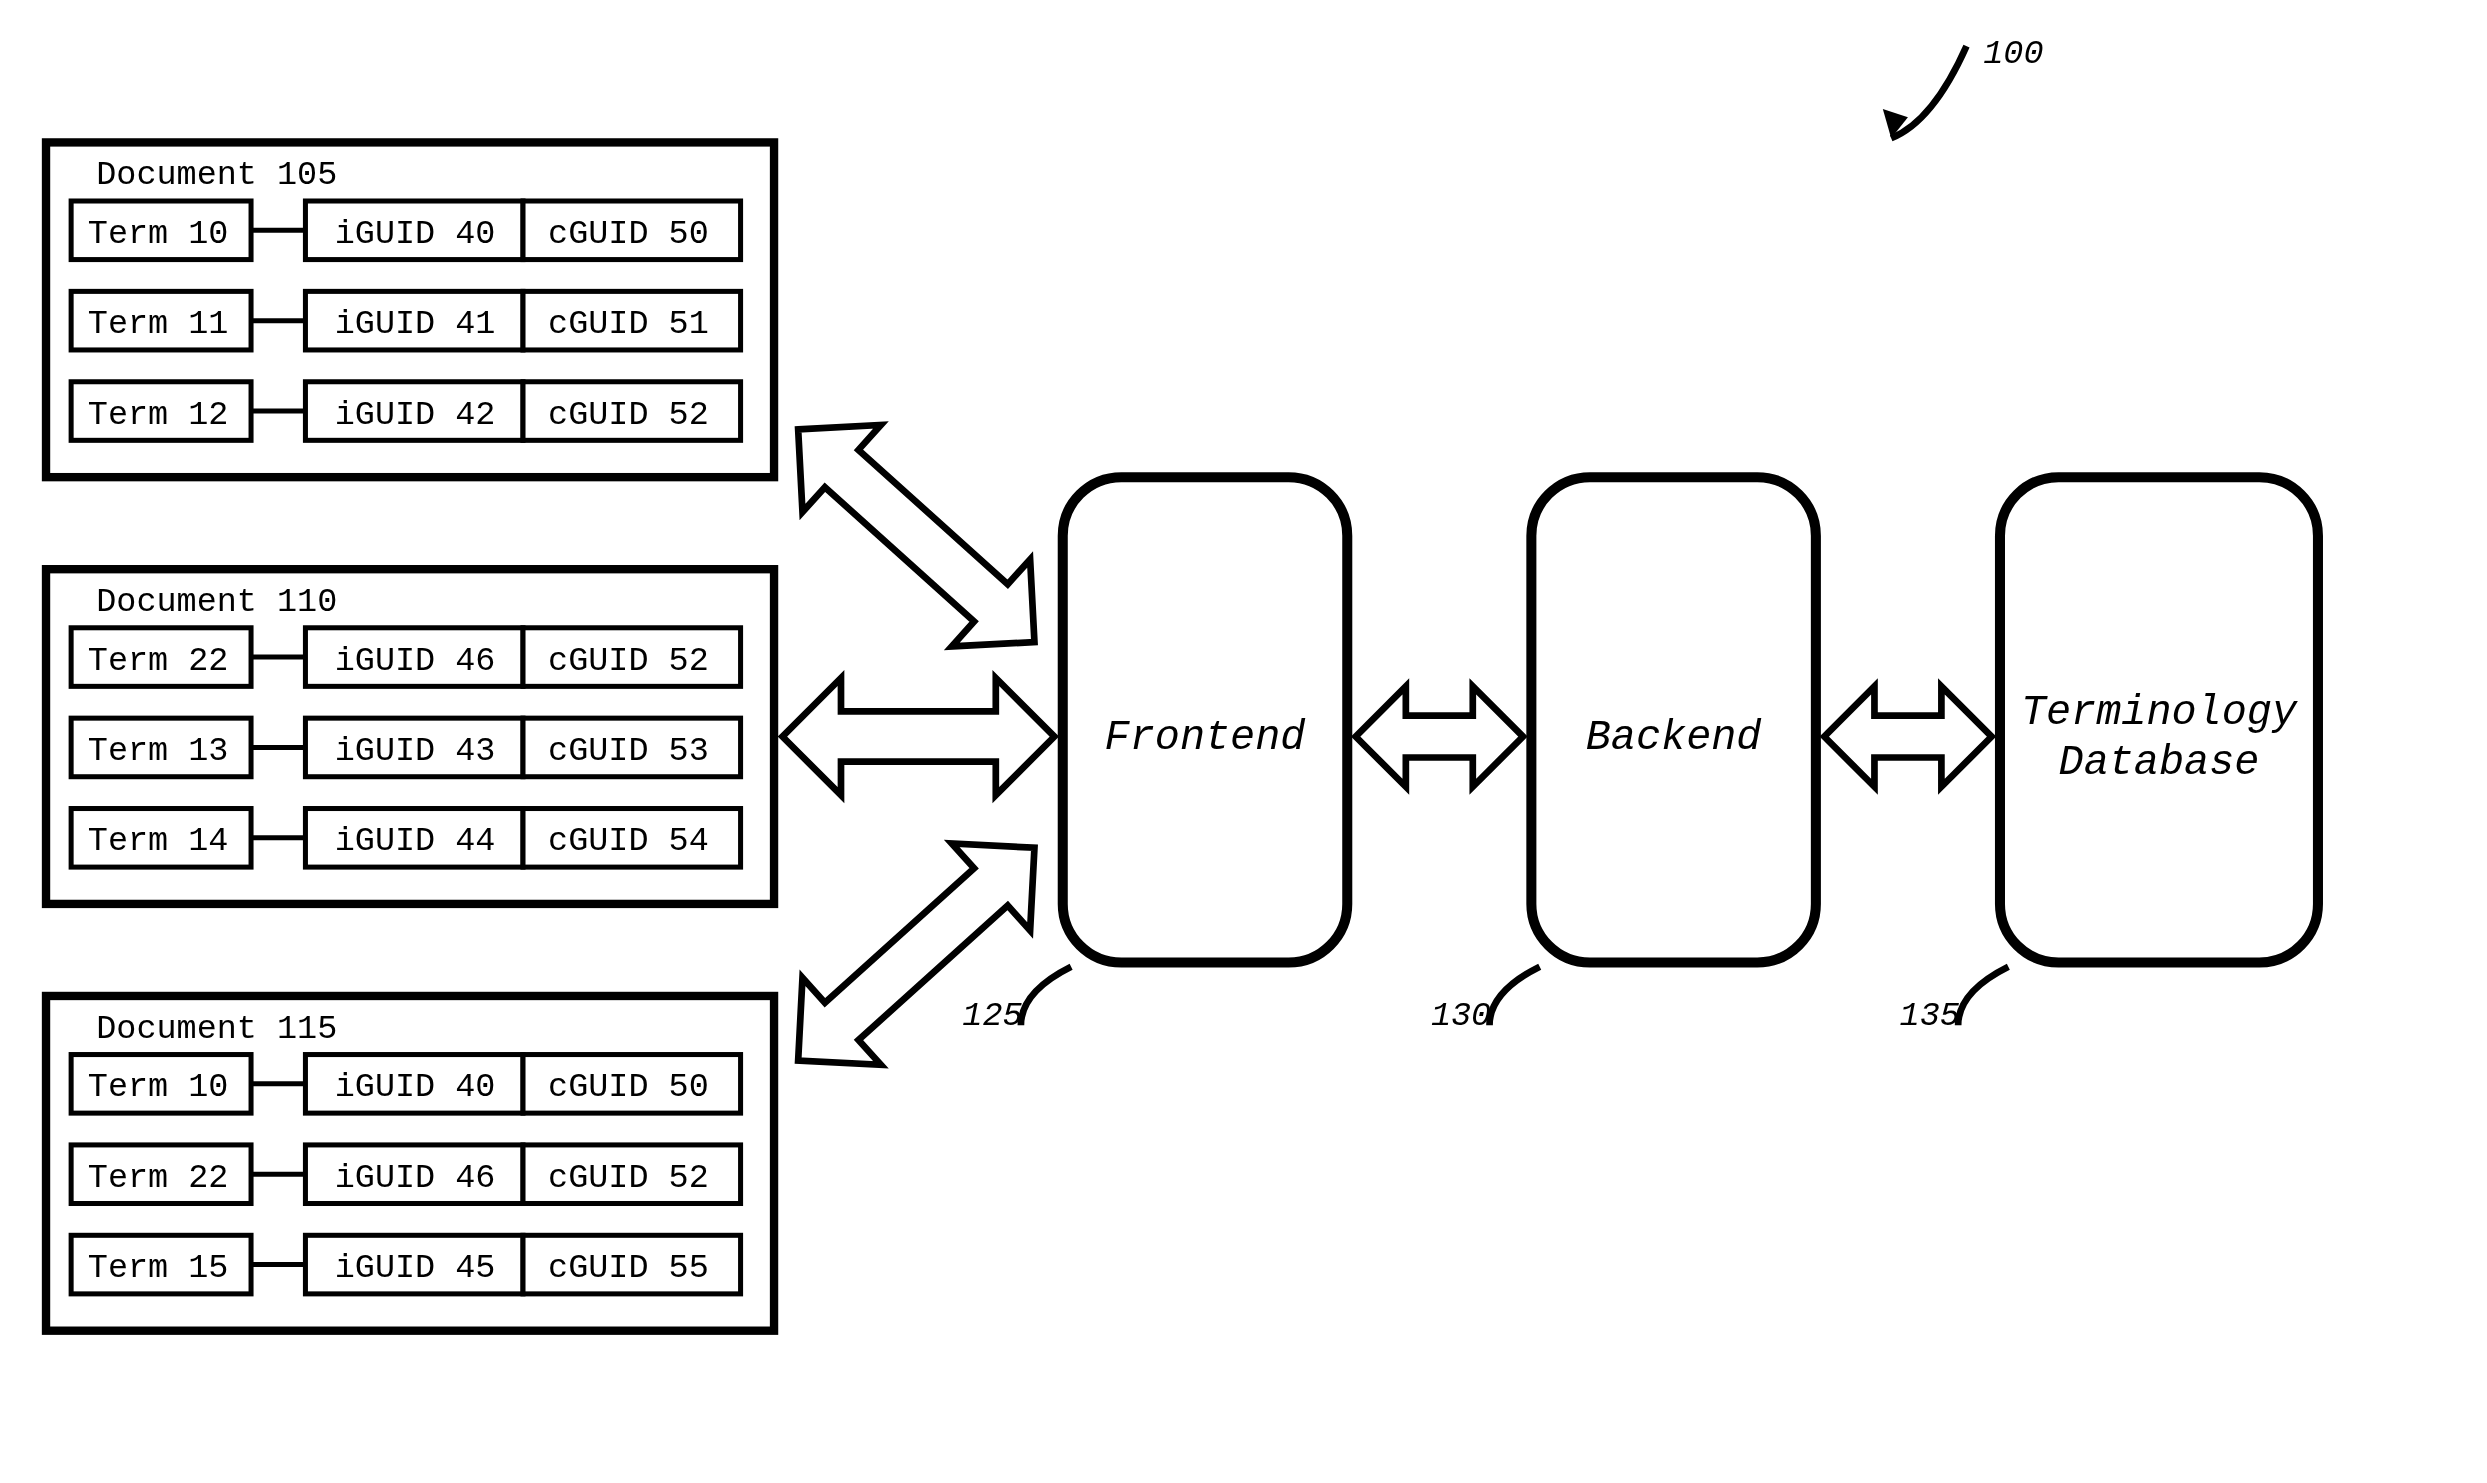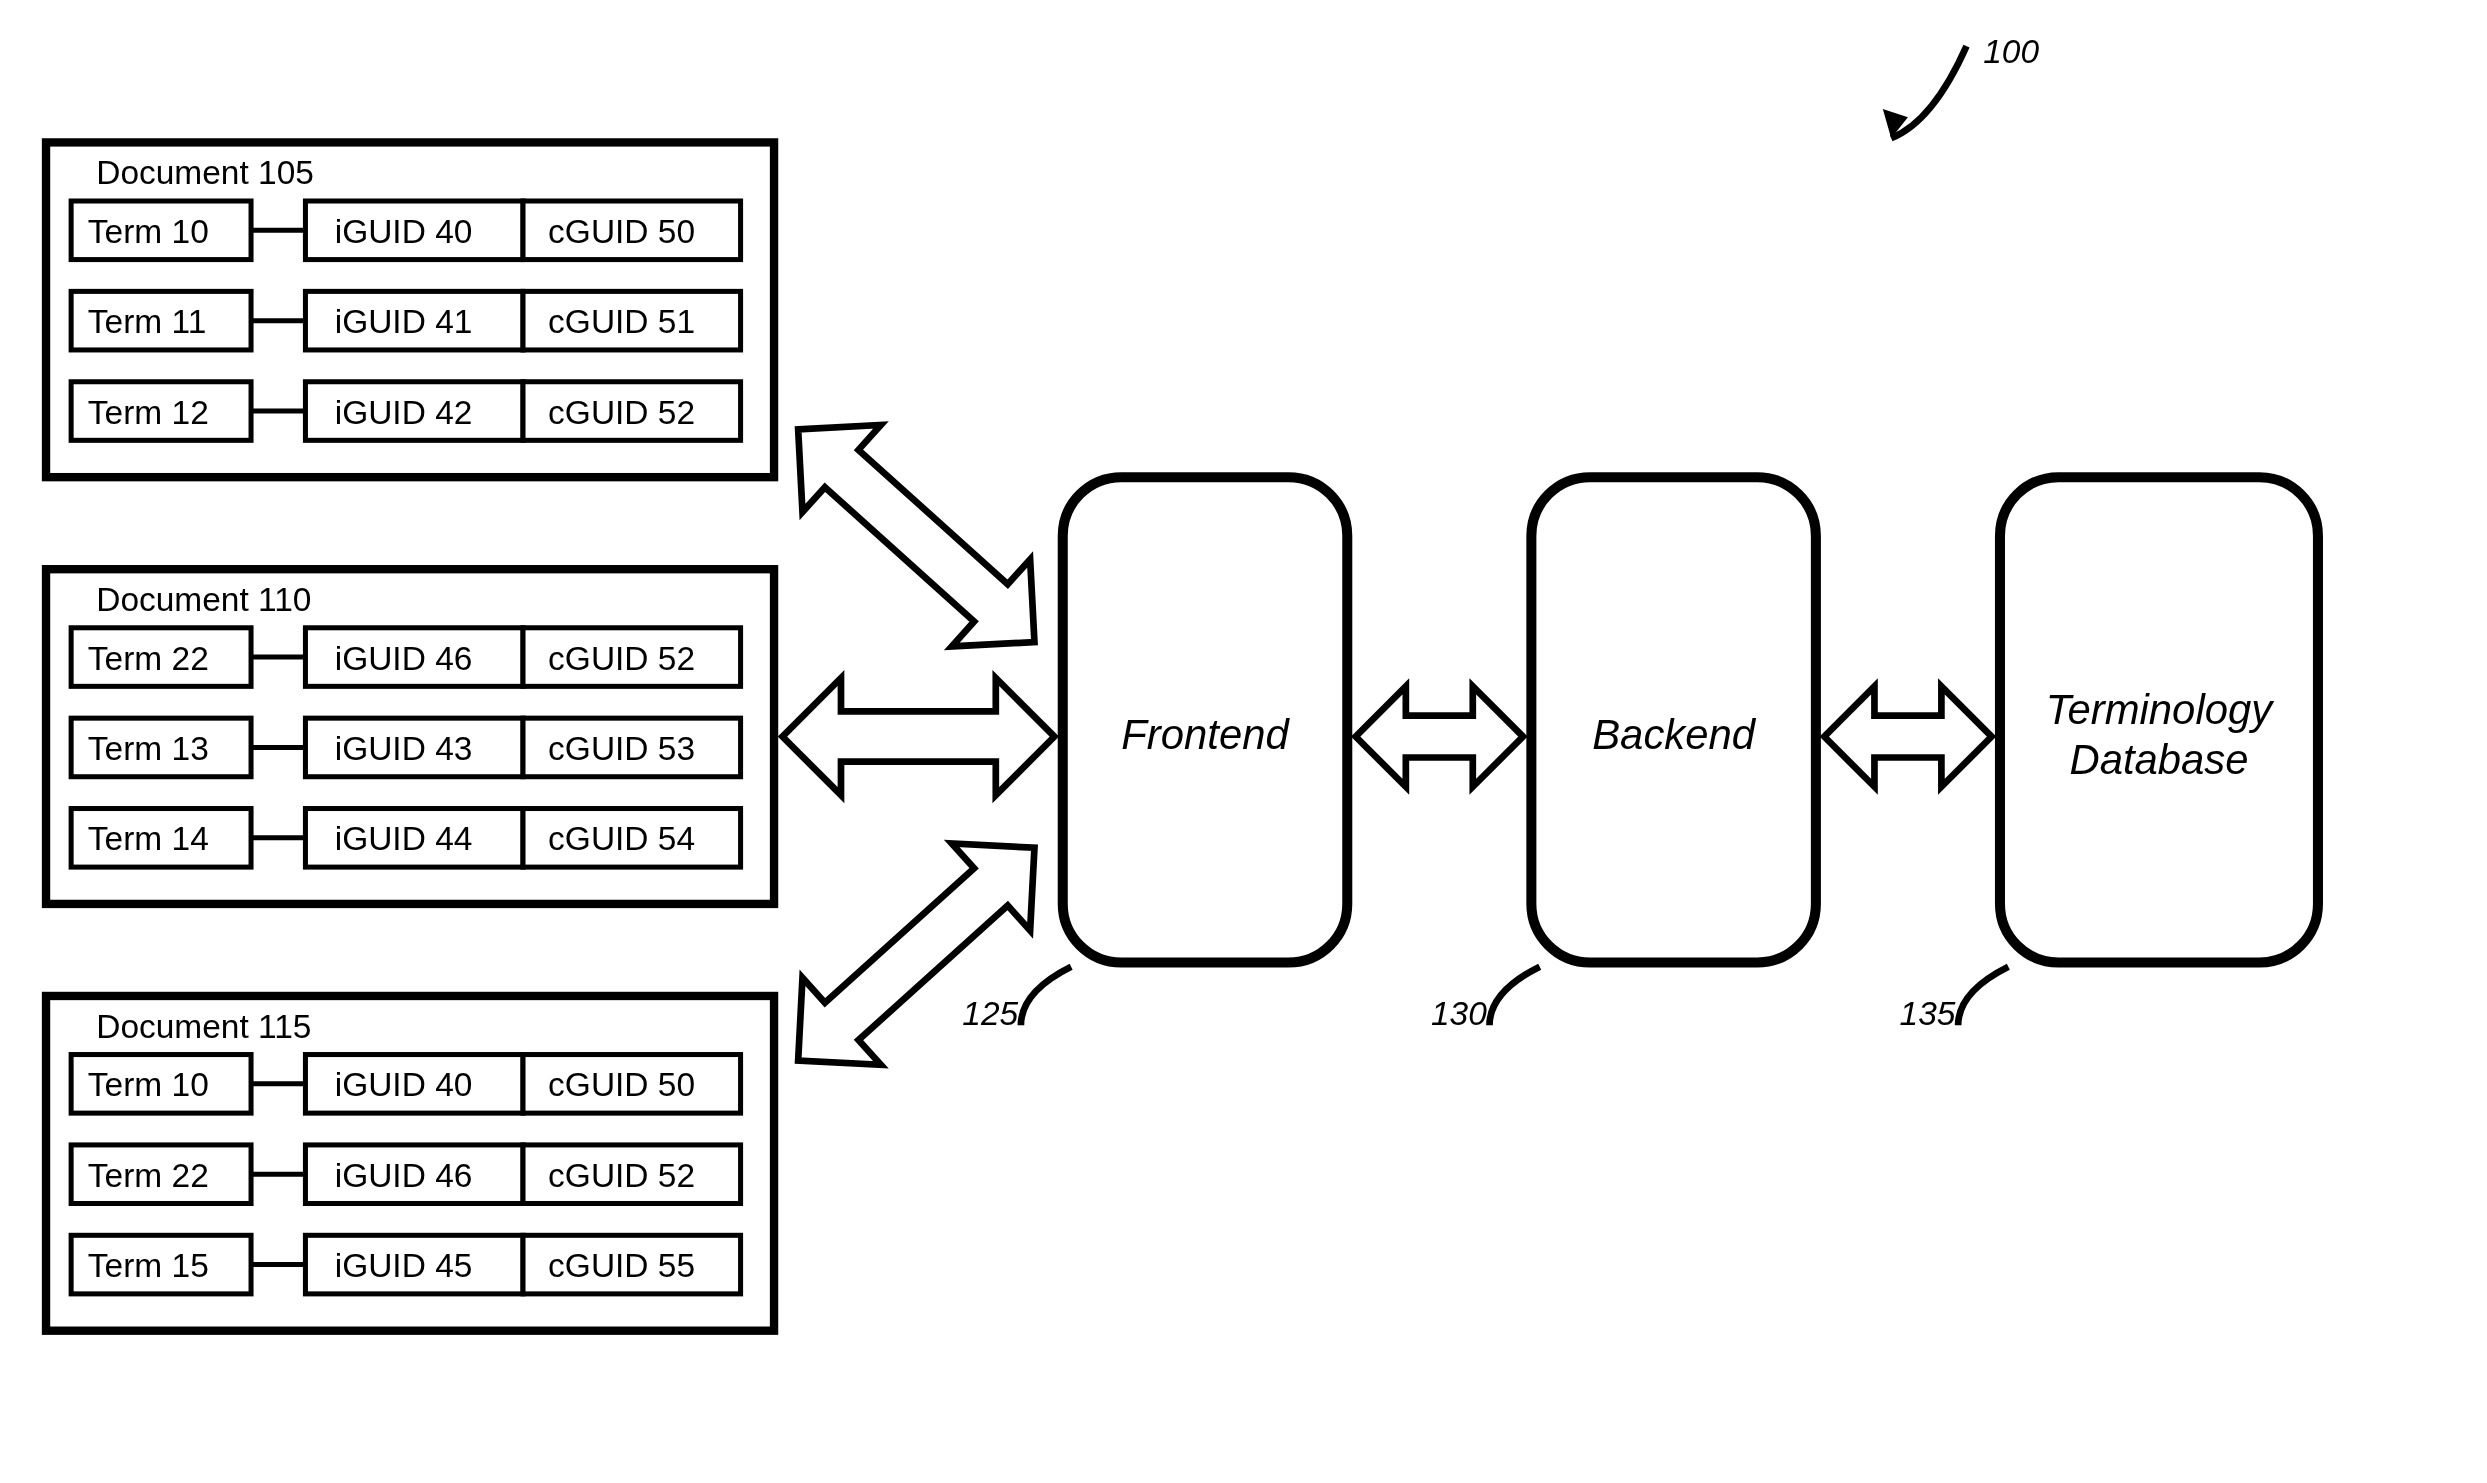--- a/index.html
+++ b/index.html
@@ -5,20 +5,21 @@
   html, body {
     margin: 0;
     padding: 0;
     background: #ffffff;
     font-family: Arial, Helvetica, sans-serif;
   }
   .stage {
     position: relative;
     width: 2456px;
     height: 1484px;
+    font-family: Liberation Mono, monospace;
   }
   svg { display: block; }
   .doc-title {
     font-size: 40px;
     font-weight: 400;
   }
   .cell-text {
     font-size: 40px;
     font-weight: 400;
   }

